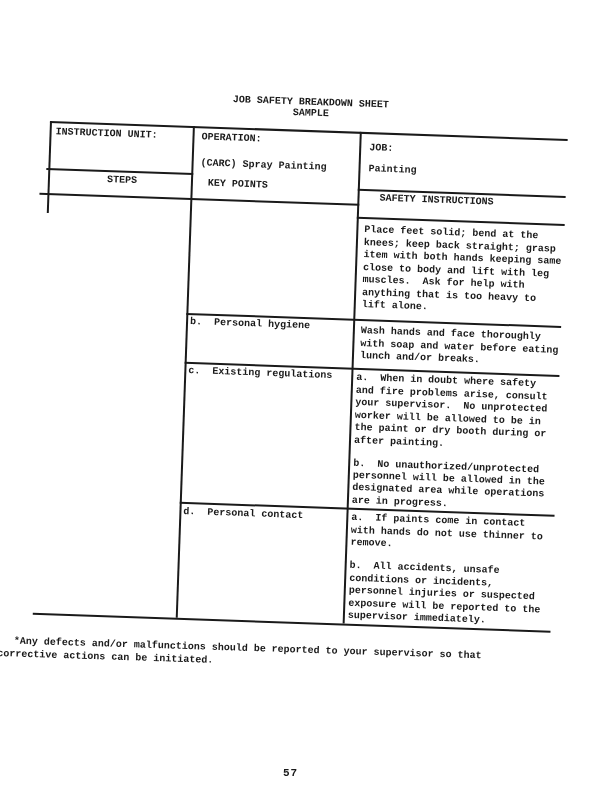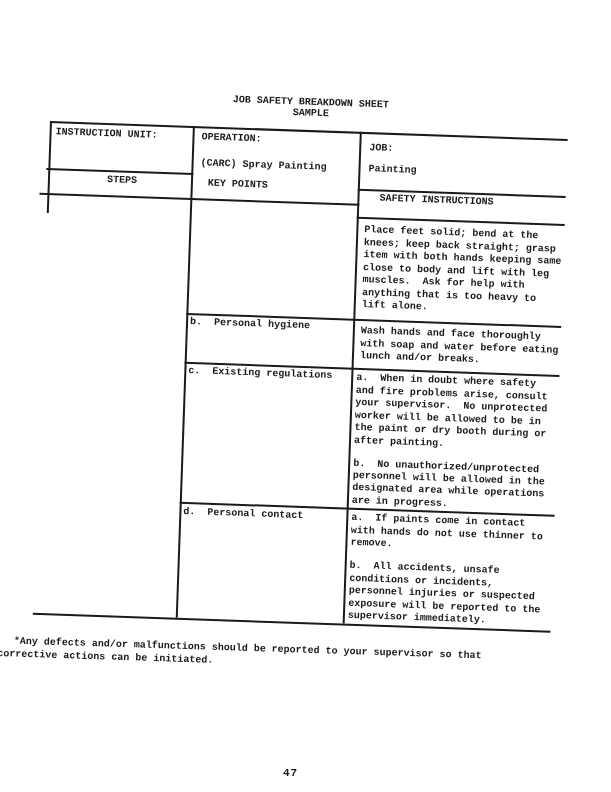--- a/index.html
+++ b/index.html
@@ -139,13 +139,13 @@
   <div class="txt" id="p-con-b">b.  All accidents, unsafe
 conditions or incidents,
 personnel injuries or suspected
 exposure will be reported to the
 supervisor immediately.</div>
 </div>
 
 <div class="txt" id="footnote">*Any defects and/or malfunctions should be reported to your supervisor so that
 corrective actions can be initiated.</div>
 
-<div class="txt" id="page-num">47</div>
+<div class="txt" id="page-num">57</div>
 
 </body></html>

